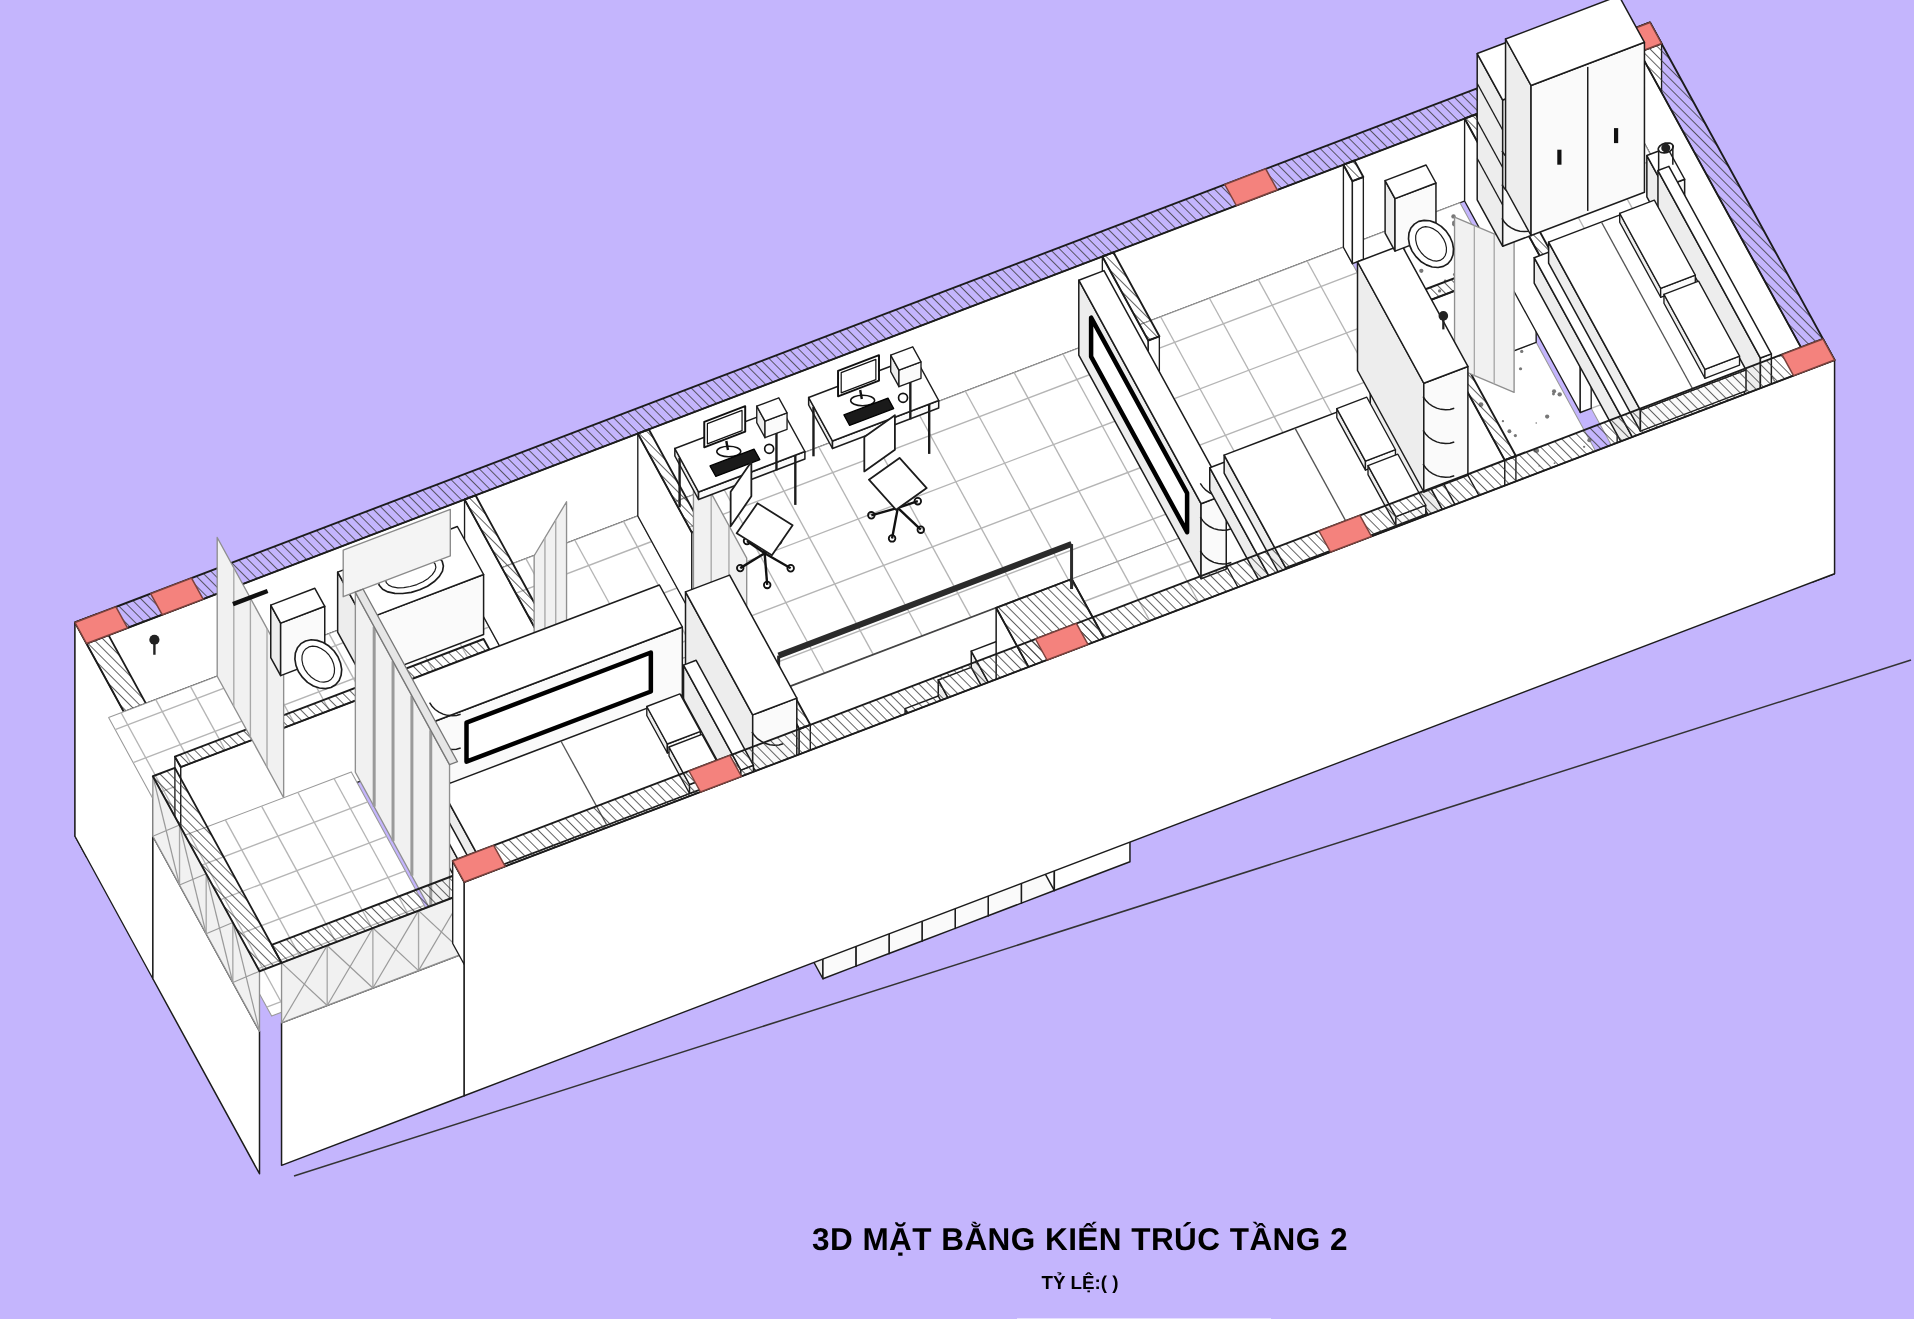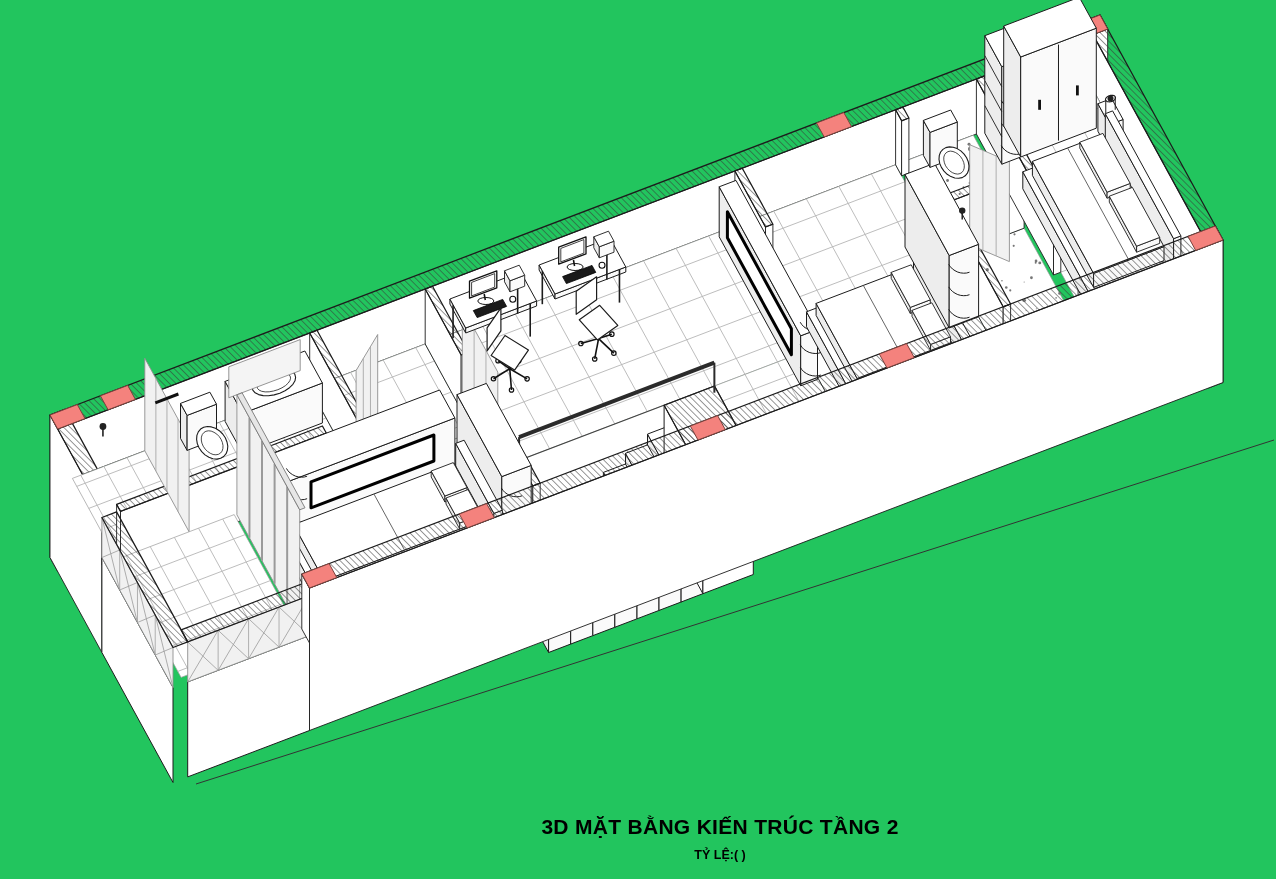--- a/index.html
+++ b/index.html
@@ -1,16 +1,16 @@
 <!DOCTYPE html>
 <html><head>
 <meta charset="utf-8">
 <style>
   html,body{margin:0;padding:0;background:#ffffff;}
-  .page{position:relative;width:1276px;height:879px;background:#22c55e;overflow:hidden;
+  .page{position:relative;width:1276px;height:879px;background:#c4b5fd;overflow:hidden;
         font-family:"Liberation Sans", sans-serif;}
   .title-block{position:absolute;left:0;top:815px;width:1440px;text-align:center;pointer-events:none;}
   .drawing-title{font-size:21px;font-weight:bold;color:#000;letter-spacing:.3px;}
   .drawing-scale{font-size:12.5px;font-weight:bold;color:#000;margin-top:9px;}
   svg{position:absolute;left:0;top:0;}
 </style>
 </head>
 <body>
 
 <div class="page">

